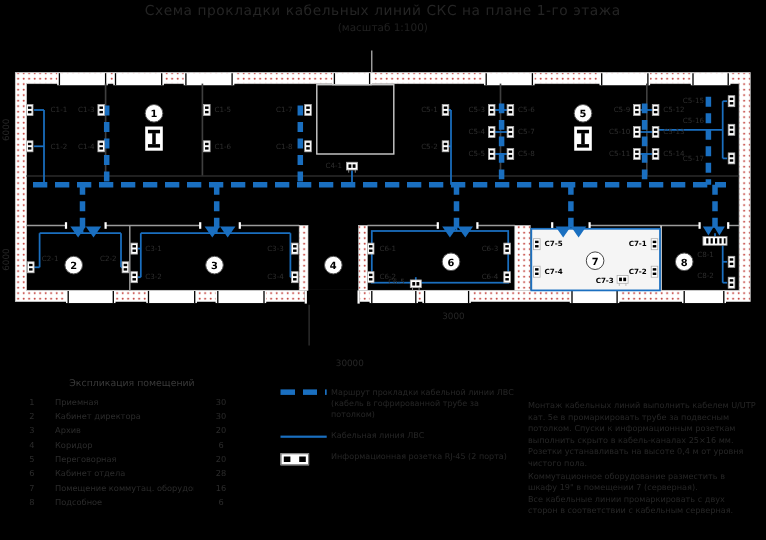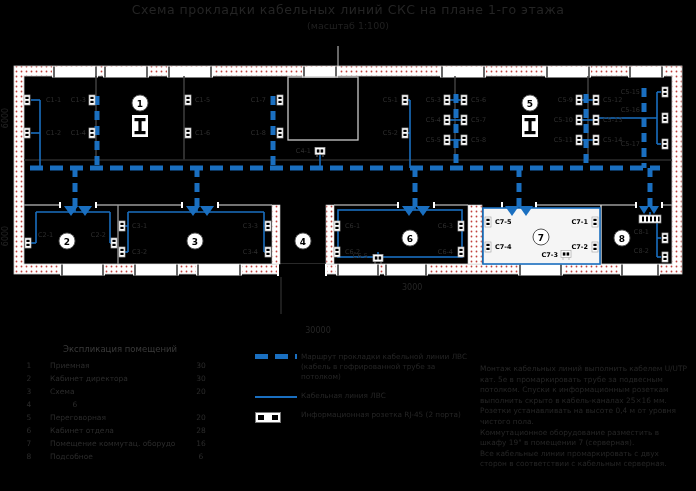--- a/index.html
+++ b/index.html
@@ -456,25 +456,26 @@
         <span class="ec2">Приемная</span>
         <span class="ec3">30</span>
       </div>
     <div class="erow">
         <span class="ec1">2</span>
         <span class="ec2">Кабинет директора</span>
         <span class="ec3">30</span>
       </div>
     <div class="erow">
         <span class="ec1">3</span>
-        <span class="ec2">Схема</span>
+        <span class="ec2">Архив</span>
         <span class="ec3">20</span>
       </div>
     <div class="erow">
         <span class="ec1">4</span>
+        <span class="ec2">Коридор</span>
         <span class="ec3">6</span>
       </div>
     <div class="erow">
         <span class="ec1">5</span>
         <span class="ec2">Переговорная</span>
         <span class="ec3">20</span>
       </div>
     <div class="erow">
         <span class="ec1">6</span>
         <span class="ec2">Кабинет отдела</span>

